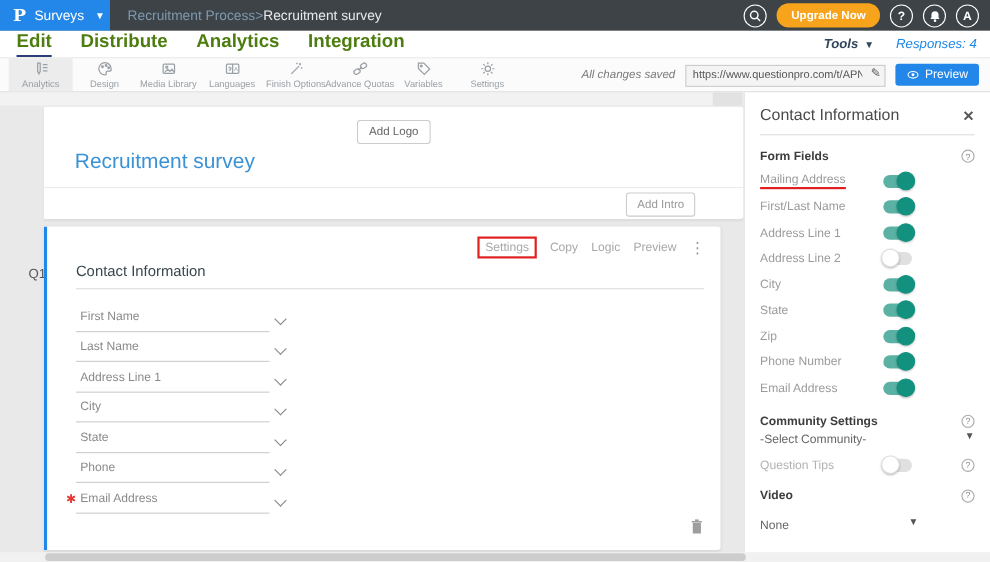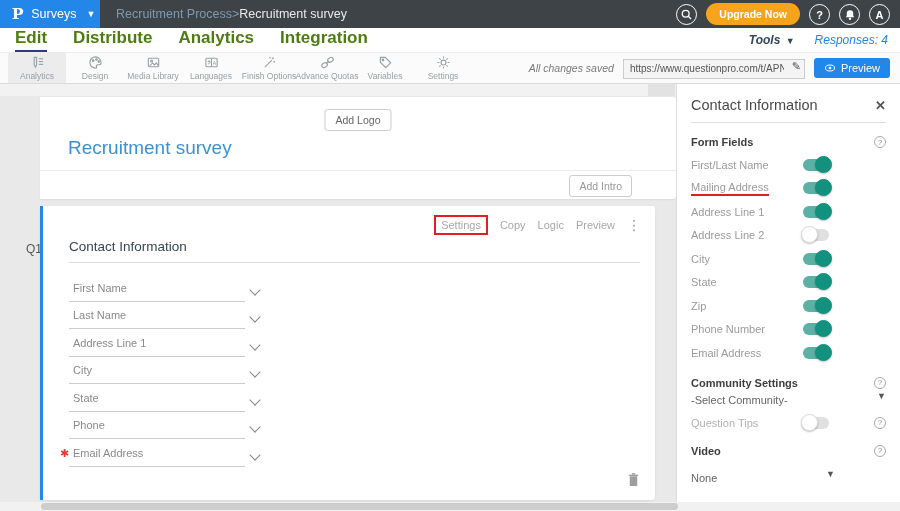--- a/index.html
+++ b/index.html
@@ -360,28 +360,28 @@
       <div class="panel-divider"></div>
 
       <div class="sec-head ff-head">
         <span class="sec-title">Form Fields</span>
         <span class="help-icon">?</span>
       </div>
 
       <div class="toggles">
 
           <div class="toggle-row">
+            <span class="toggle-label annotated">Mailing Address</span>
+            <span class="toggle on">
+              <span class="knob"></span>
+            </span>
+          </div>
+
+          <div class="toggle-row">
             <span class="toggle-label">First/Last Name</span>
-            <span class="toggle on">
-              <span class="knob"></span>
-            </span>
-          </div>
-
-          <div class="toggle-row">
-            <span class="toggle-label annotated">Mailing Address</span>
             <span class="toggle on">
               <span class="knob"></span>
             </span>
           </div>
 
           <div class="toggle-row">
             <span class="toggle-label">Address Line 1</span>
             <span class="toggle on">
               <span class="knob"></span>
             </span>

